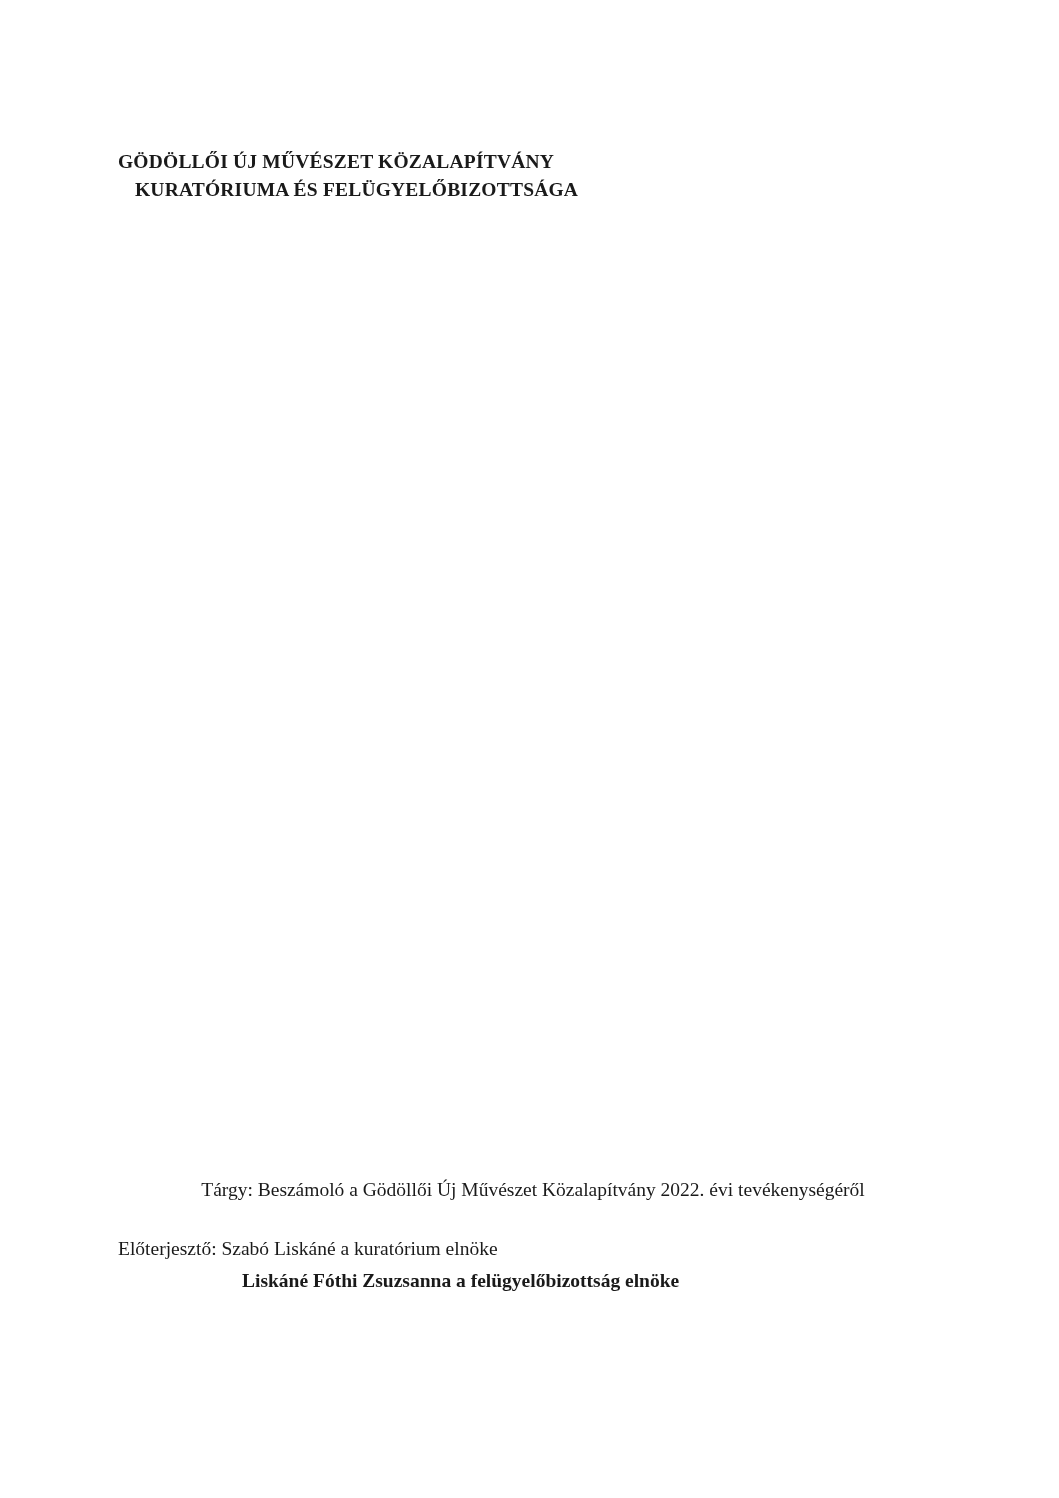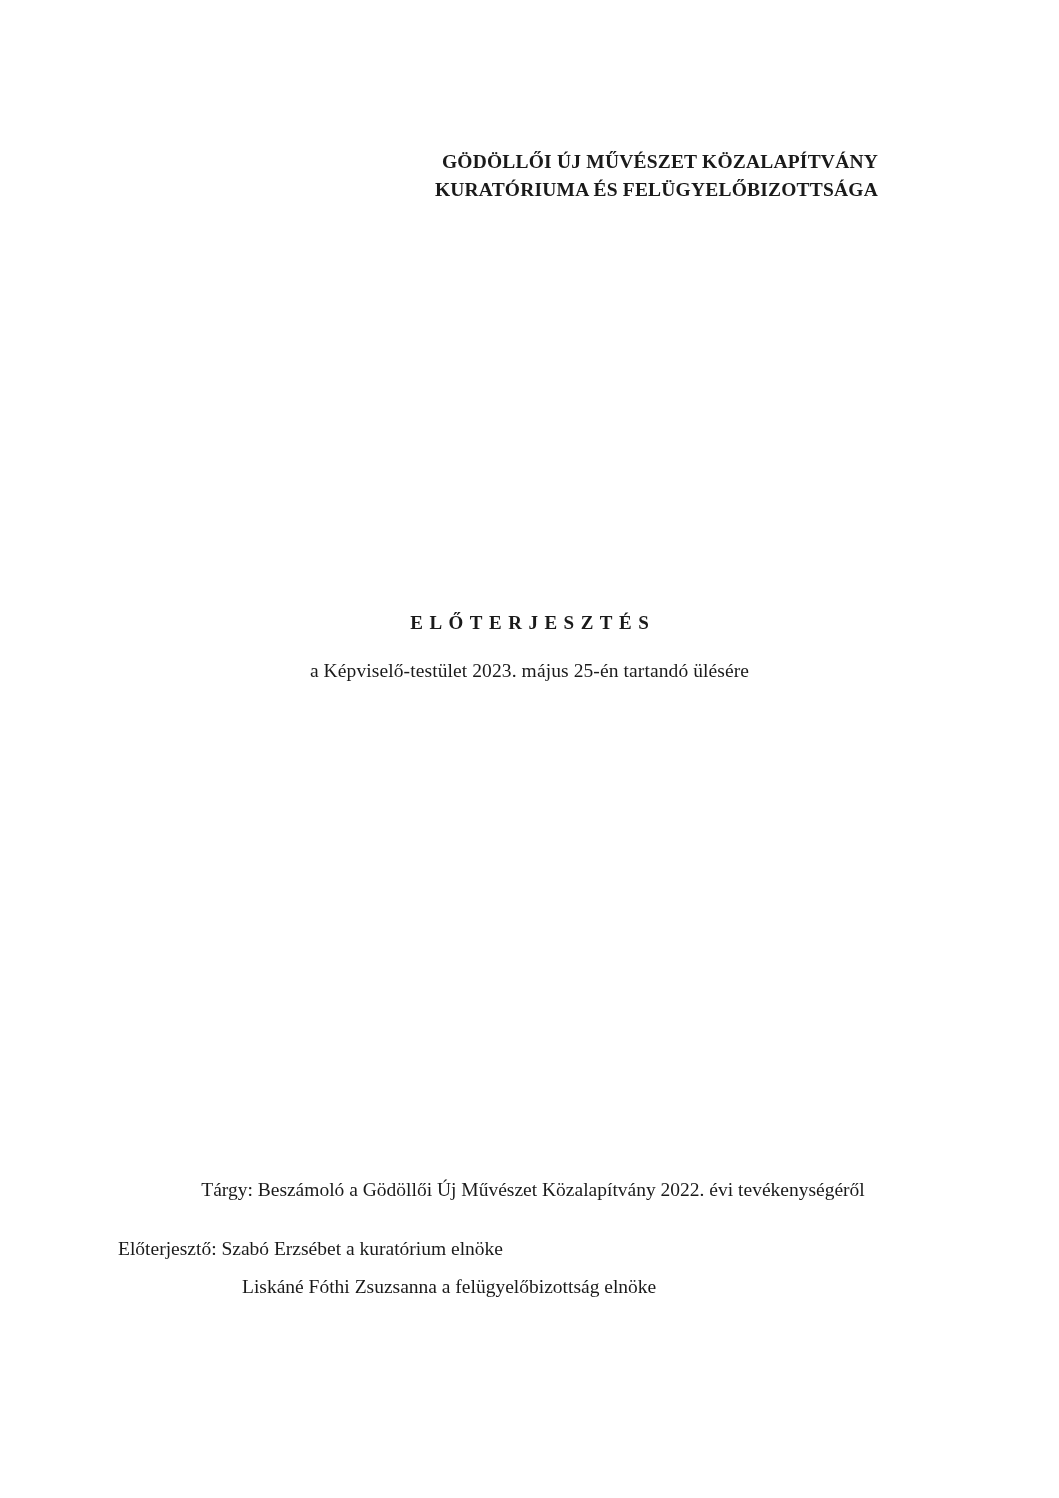--- a/index.html
+++ b/index.html
@@ -20,21 +20,20 @@
     inset: 0;
     background: #ffffff;
   }
 
   
   .letterhead {
     position: absolute;
     left: 118px;
     top: 148px;
     width: 760px;
-    text-align: right;
   }
   .letterhead .lh-line {
     font-weight: bold;
     font-size: 19.5px;
     letter-spacing: 0.2px;
     line-height: 1.42;
     white-space: nowrap;
   }
   .letterhead .lh-line.second {
     padding-left: 4px;
@@ -71,37 +70,34 @@
   .meta-line {
     font-size: 19.5px;
     line-height: 1.5;
   }
   .meta-line.subject {
     margin-bottom: 30px;
     text-align: center;
   }
   .meta-line.presenter-second {
     padding-left: 124px;
-    margin-top: 8px;
+    margin-top: 2px;
+    font-weight: bold;
   }
 </style>
 </head>
 <body>
 
 <div class="page">
 
   <div class="letterhead">
     <div class="lh-line first">GÖDÖLLŐI ÚJ MŰVÉSZET KÖZALAPÍTVÁNY</div>
     <div class="lh-line second">KURATÓRIUMA ÉS FELÜGYELŐBIZOTTSÁGA</div>
   </div>
 
-  <div class="title-block">
-    <div class="doc-title">ELŐTERJESZTÉS</div>
-    <div class="doc-subtitle">a Képviselő-testület 2023. május 25-én tartandó ülésére</div>
-  </div>
 
   <div class="meta-block">
     <div class="meta-line subject">Tárgy: Beszámoló a Gödöllői Új Művészet Közalapítvány 2022. évi tevékenységéről</div>
-    <div class="meta-line presenter-first">Előterjesztő: Szabó Erzsébet a kuratórium elnöke</div>
+    <div class="meta-line presenter-first">Előterjesztő: Szabó Liskáné a kuratórium elnöke</div>
     <div class="meta-line presenter-second">Liskáné Fóthi Zsuzsanna a felügyelőbizottság elnöke</div>
   </div>
 
 </div>
 
 </body></html>

